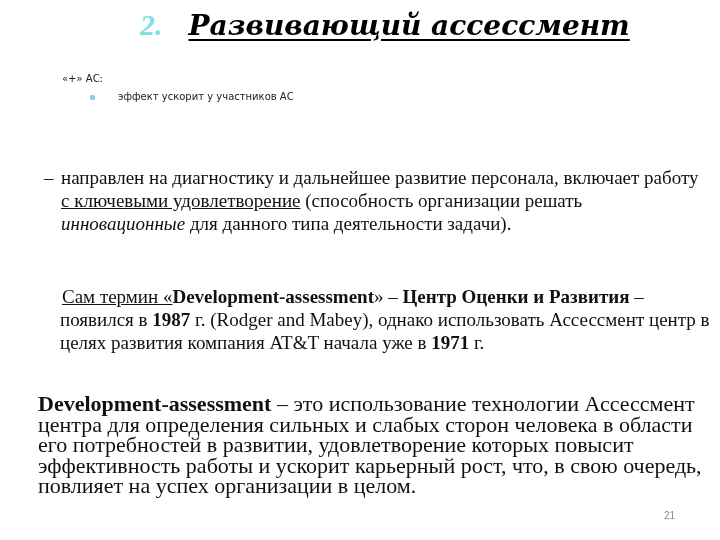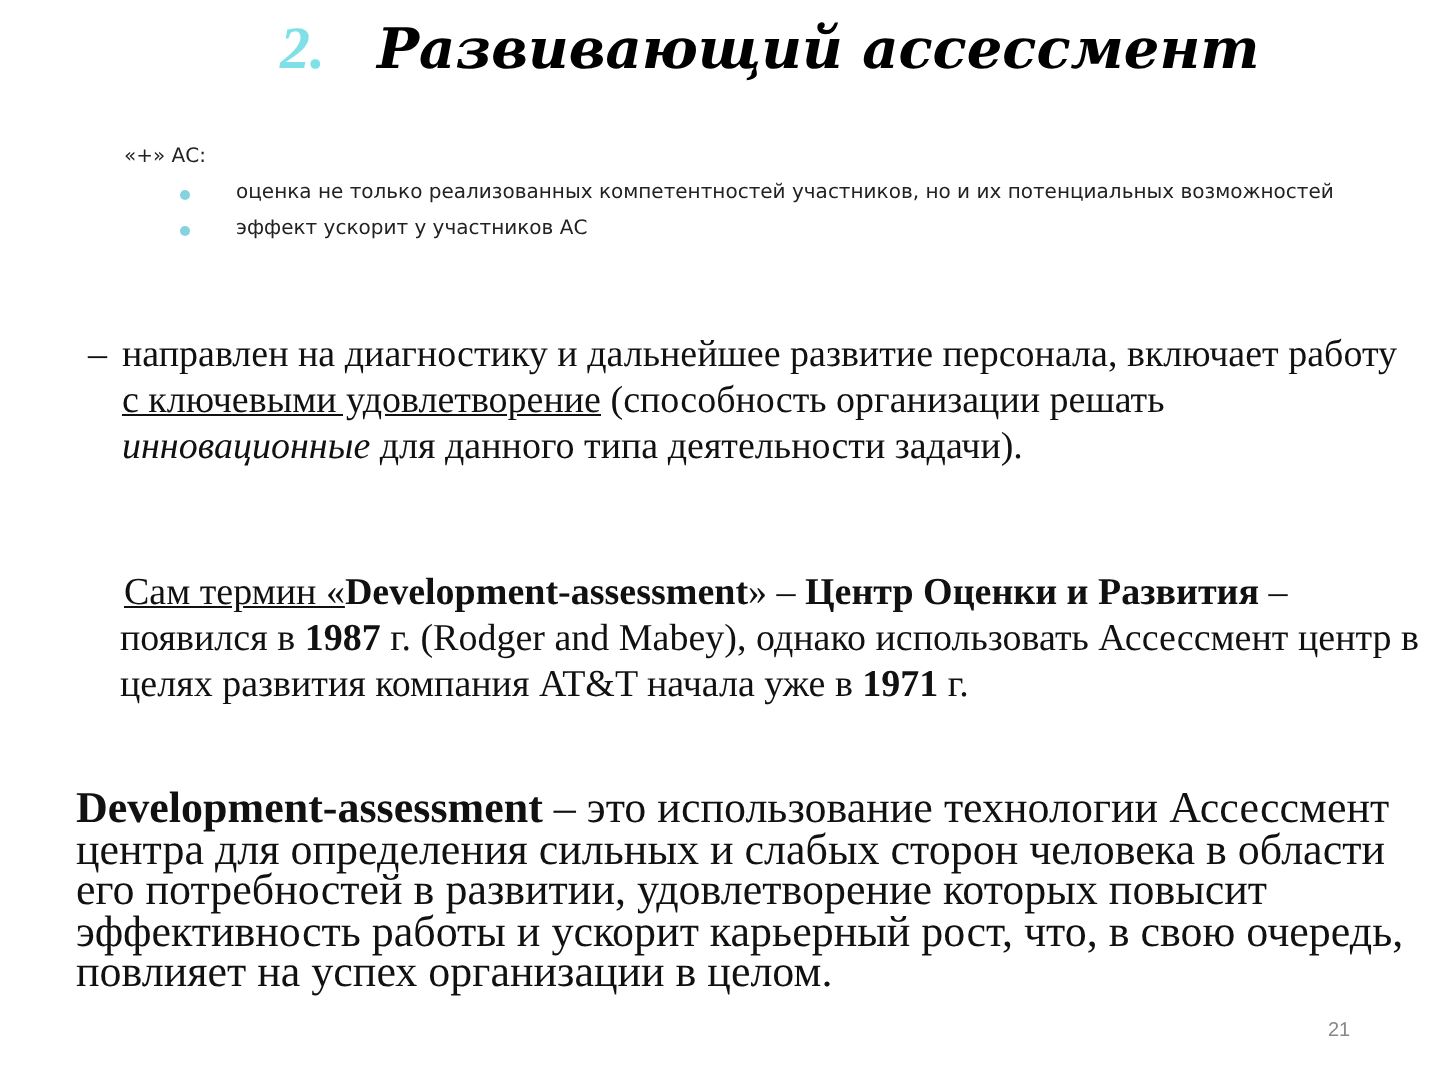--- a/index.html
+++ b/index.html
@@ -7,21 +7,21 @@
       width: 720px; height: 540px; background: #ffffff;
       position: relative; overflow: hidden; color: #111;
     }
     .title {
       position: absolute; left: 140px; top: 8px;
       font-family: "DejaVu Serif", serif;
       font-size: 28px; font-weight: bold; font-style: italic;
       white-space: nowrap;
     }
     .title .num { color: #7fe0e8; font-family: "Liberation Serif", serif; font-size: 30px; margin-right: 26px; }
-    .title .txt { text-underline-offset: 4px; color: #000; }
+    .title .txt { text-decoration: underline; text-underline-offset: 4px; color: #000; }
 
     .plus-block {
       position: absolute; left: 62px; top: 70px; width: 640px;
       font-family: "DejaVu Sans", sans-serif; font-size: 10px; line-height: 18px; color: #222;
     }
     .plus-block ul { list-style: none; margin: 0; padding: 0; }
     .plus-block li { position: relative; padding-left: 56px; }
     .bullet {
       position: absolute; left: 28px; top: 7px; width: 5px; height: 5px;
       border-radius: 50%; background: #86d3e0;
@@ -59,21 +59,20 @@
 
 <div class="title">
   <span class="num">2.</span><span class="txt">Развивающий ассессмент</span>
 </div>
 
 <div class="plus-block">
   <div>«+» АС:</div>
   <ul>
     <li>
       <span class="bullet"></span>
-      <span>оценка не только реализованных компетентностей участников, но и их потенциальных возможностей</span>
     </li>
     <li>
       <span class="bullet"></span>
       <span>эффект ускорит у участников АС</span>
     </li>
   </ul>
 </div>
 
 <div class="para1 serif">
   <span class="dash">–</span>

